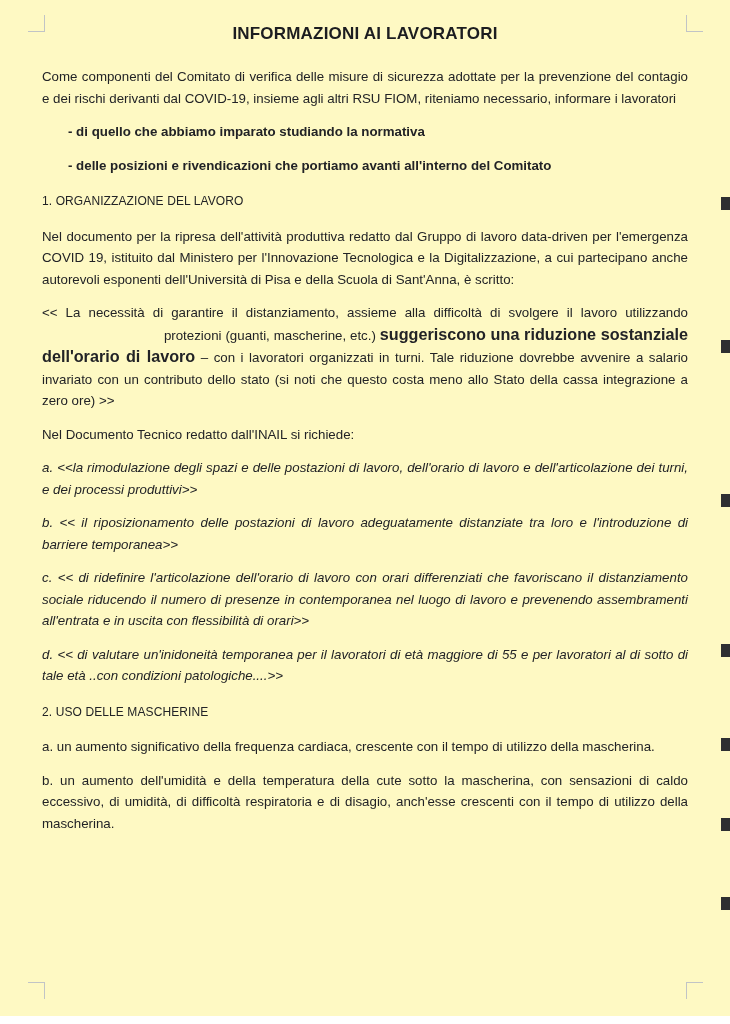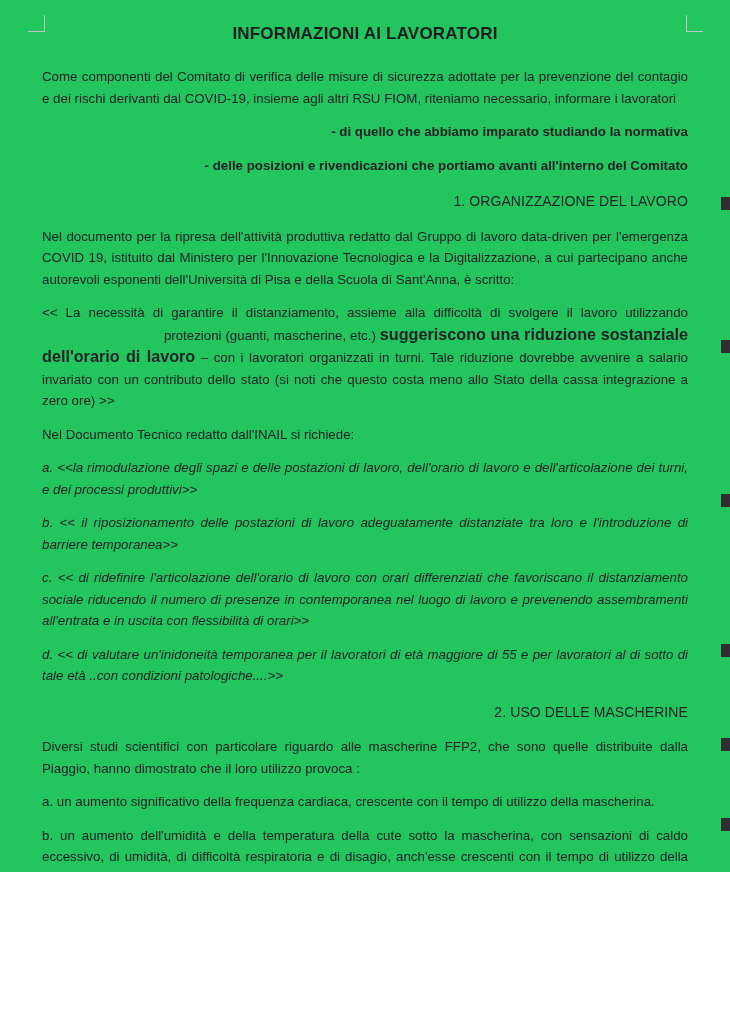--- a/index.html
+++ b/index.html
@@ -1,19 +1,19 @@
 <!DOCTYPE html>
 <html><head>
 <meta charset="utf-8">
 <style>
   html,body{margin:0;padding:0;background:#ffffff;}
   .page{
     position:relative;
-    width:730px;height:872px;
-    background:#22c55e;
+    width:730px;height:1016px;
+    background:#fef9c3;
     font-family:"Liberation Sans","DejaVu Sans",sans-serif;
     color:#222326;
     overflow:hidden;
     box-sizing:border-box;
     padding-left:45px;
   }
   .content{
     position:absolute;
     left:42px;right:42px;top:24px;
   }
@@ -25,30 +25,30 @@
     margin:0 0 22px 0;
     color:#1c1d20;
   }
   .block{
     font-size:13.3px;
     line-height:21.5px;
     text-align:justify;
     margin:8px 0 12px 0;
   }
   .block.h{
-    font-size:14px;
+    font-size:12px;
     font-weight:500;
     letter-spacing:.1px;
-    text-align:right;
+    text-align:left;
     margin:15px 0 13px 0;
   }
   .block.bullet{
     margin:12px 0 11px 26px;
     font-weight:bold;
-    text-align:right;
+    text-align:left;
   }
   .block.i{font-style:italic;}
   .b{font-weight:normal;}
   .i{font-style:italic;}
   .big{font-size:16.2px;font-weight:bold;}
   .spacer{display:inline-block;height:1px;}
   
   .corner{position:absolute;width:17px;height:17px;box-sizing:border-box;}
   .c-tl{left:28px;top:15px;border-right:1.5px solid #c1c4c6;border-bottom:1.5px solid #c1c4c6;}
   .c-tr{left:686px;top:15px;border-left:1.5px solid #c1c4c6;border-bottom:1.5px solid #c1c4c6;}
@@ -75,21 +75,20 @@
         <div class="block bullet"><span class="">- delle  posizioni e rivendicazioni che portiamo avanti all'interno del Comitato</span></div>
         <div class="block h"><span class="">1. ORGANIZZAZIONE DEL LAVORO</span></div>
         <div class="block p"><span class="b ">Nel documento per la ripresa dell'attività produttiva</span><span class="">  redatto dal Gruppo di lavoro data-driven per l'emergenza COVID 19, istituito dal </span><span class="b ">Ministero per l'Innovazione</span><span class=""> Tecnologica e la Digitalizzazione, a cui  partecipano anche autorevoli esponenti dell'Università di Pisa e della Scuola di Sant'Anna, è scritto:</span></div>
         <div class="block p"><span class="">&lt;&lt; La necessità di garantire il </span><span class="b ">distanziamento,</span><span class=""> assieme alla difficoltà di svolgere il lavoro utilizzando</span><span class="spacer" style="width: 118px;"></span><span class=""> protezioni (guanti, mascherine, etc.) </span><span class="b big">suggeriscono una riduzione sostanziale dell'orario di  lavoro</span><span class=""> – con i lavoratori organizzati in turni. Tale riduzione dovrebbe avvenire a salario invariato con un contributo dello stato (si noti che questo costa meno allo Stato della cassa integrazione a zero ore) &gt;&gt;</span></div>
         <div class="block p"><span class="b ">Nel Documento Tecnico redatto dall'INAIL</span><span class=""> si  richiede:</span></div>
         <div class="block p i"><span class="">a. &lt;&lt;la </span><span class="b ">rimodulazione</span><span class=""> degli spazi e delle </span><span class="b ">postazioni</span><span class=""> di lavoro, </span><span class="b ">dell'orario di lavoro</span><span class=""> e dell'articolazione dei </span><span class="b ">turni</span><span class="">,  e dei processi produttivi&gt;&gt;</span></div>
         <div class="block p i"><span class="">b. &lt;&lt; il riposizionamento delle </span><span class="b ">postazioni di lavoro adeguatamente distanziate</span><span class=""> tra loro e l'introduzione di </span><span class="b ">barriere temporanea</span><span class="">&gt;&gt;</span></div>
         <div class="block p i"><span class="">c. &lt;&lt; di ridefinire   l'articolazione dell'orario di lavoro con </span><span class="b ">orari differenziati</span><span class=""> che favoriscano il </span><span class="b ">distanziamento sociale riducendo il numero di presenze</span><span class=""> in contemporanea nel luogo di lavoro e prevenendo assembramenti all'entrata e in uscita con flessibilità di orari&gt;&gt;</span></div>
         <div class="block p i"><span class="">d. &lt;&lt;  di valutare </span><span class="b ">un'inidoneità temporanea</span><span class=""> per il lavoratori di età maggiore di  55 e per  lavoratori al di sotto di tale età ..con condizioni patologiche....&gt;&gt;</span></div>
         <div class="block h"><span class="">2. USO DELLE MASCHERINE</span></div>
-        <div class="block p"><span class="b ">Diversi studi scientifici</span><span class=""> con particolare riguardo alle mascherine  </span><span class="b ">FFP2,</span><span class=""> che sono quelle distribuite dalla Piaggio, hanno dimostrato che il loro utilizzo provoca :</span></div>
         <div class="block p"><span class="">a. un </span><span class="b ">aumento</span><span class=""> significativo della </span><span class="b ">frequenza cardiaca</span><span class="">, crescente con il tempo di utilizzo della mascherina.</span></div>
         <div class="block p"><span class="">b. un </span><span class="b ">aumento dell'umidità e della temperatura della cute sotto la mascherina,</span><span class=""> con </span><span class="b ">sensazioni di caldo eccessivo, di umidità, di difficoltà respiratoria e di disagio,</span><span class=""> anch'esse crescenti con il tempo di utilizzo della mascherina.</span></div>
       </div>
   </div>
 
   <div></div>
 
 <div class="edge" style="top: 197px; background: rgb(46, 47, 49);"></div>
     <div class="edge" style="top: 340px; background: rgb(46, 47, 49);"></div>
     <div class="edge" style="top: 494px; background: rgb(46, 47, 49);"></div>

